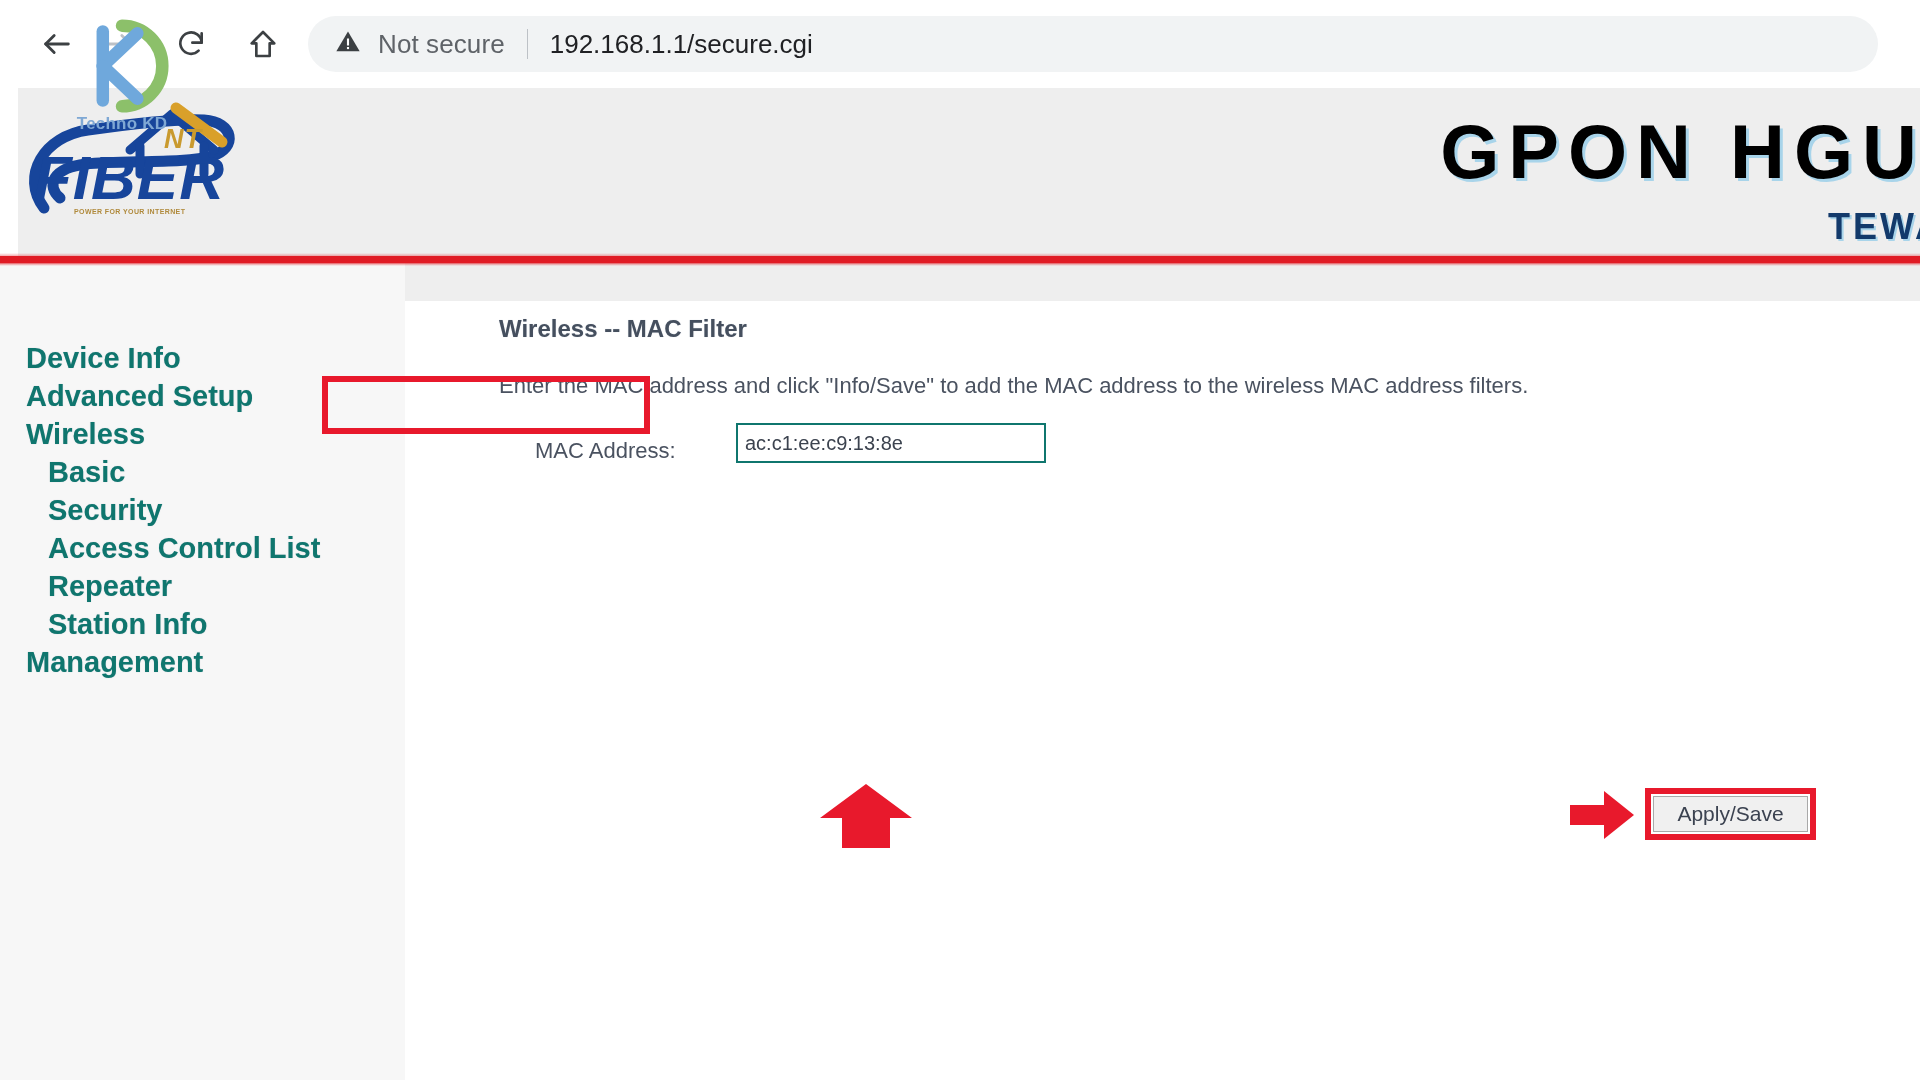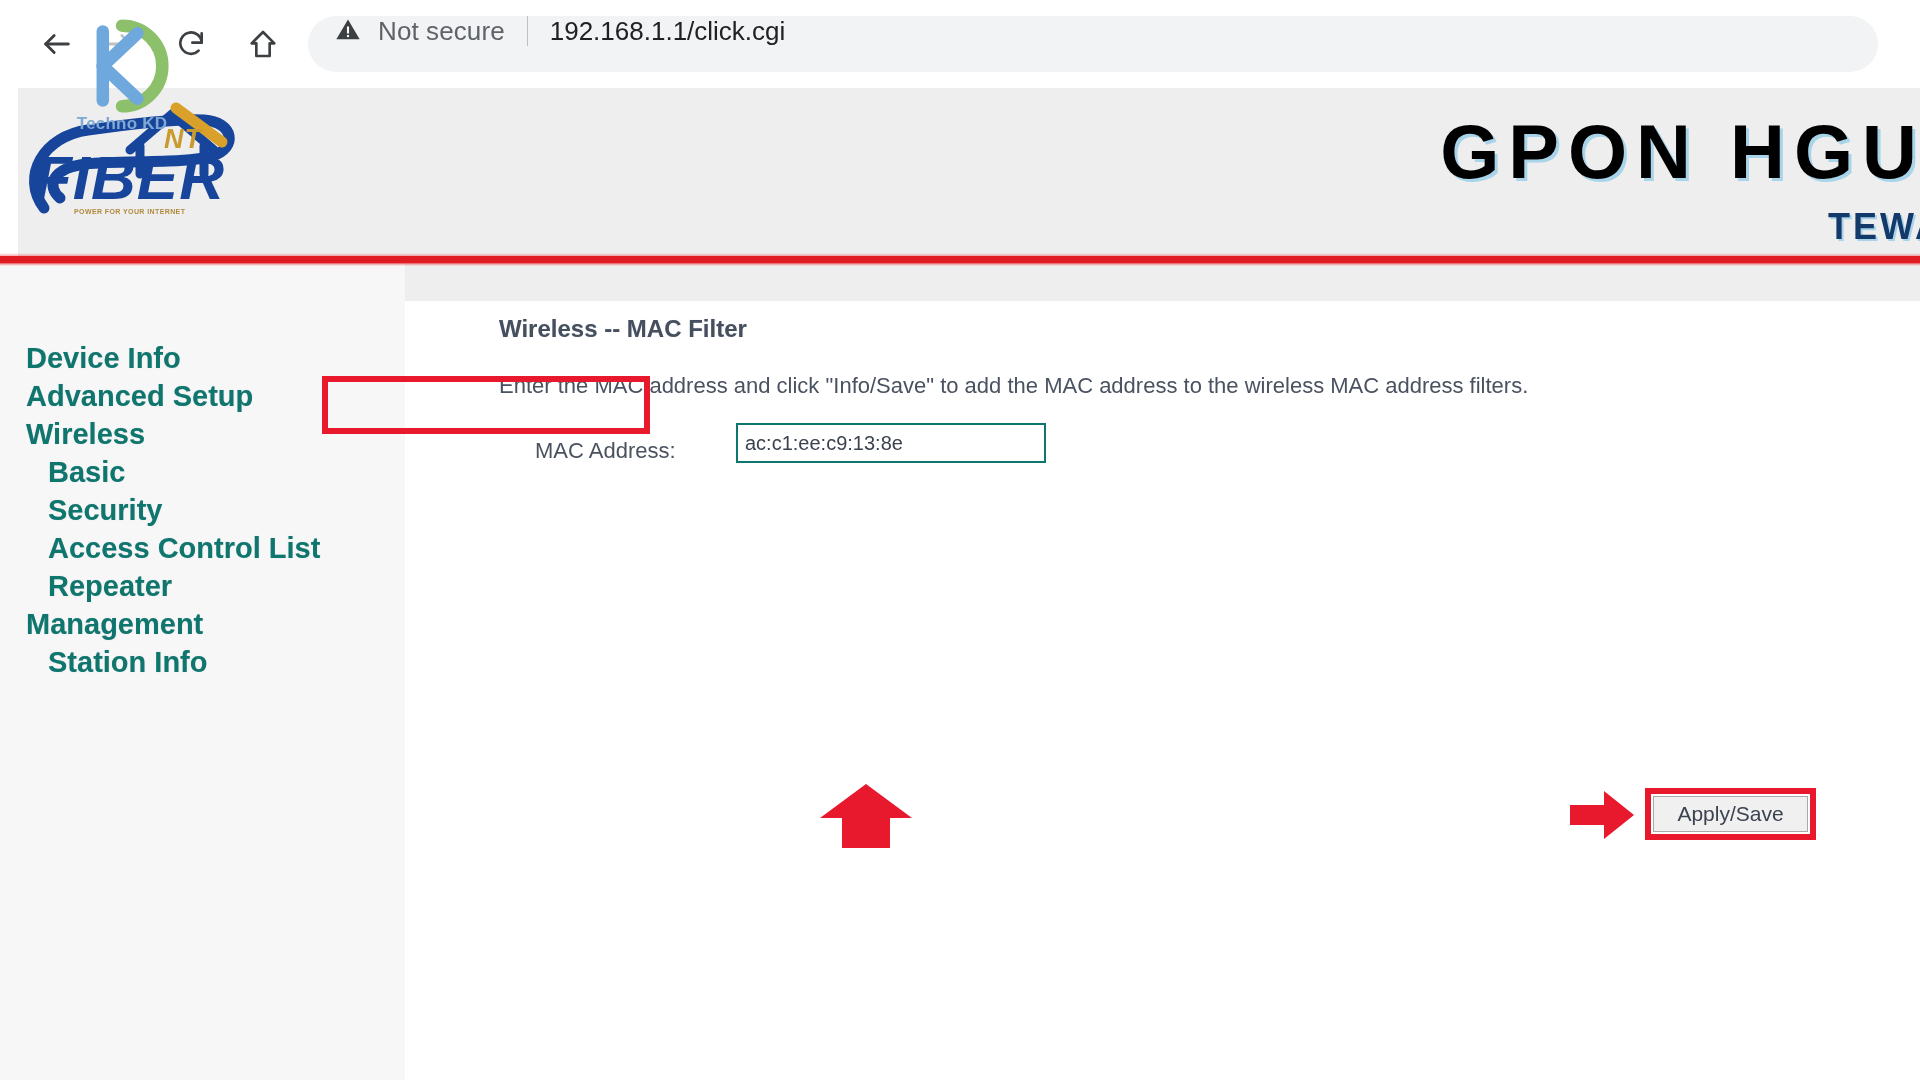--- a/index.html
+++ b/index.html
@@ -32,21 +32,21 @@
     flex: 0 0 auto;
   }
   .nav-btn svg { display: block; }
 
   .omnibox {
     margin-left: 14px;
     height: 56px;
     flex: 1 1 auto;
     background: #f1f3f4;
     border-radius: 28px;
-    display: flex; align-items: flex-start;
+    display: flex; align-items: center;
     padding: 0 26px;
     max-width: 1570px;
   }
   .warn-icon { margin-right: 16px; flex: 0 0 auto; }
   .not-secure {
     font-size: 26px; color: #5f6368;
     white-space: nowrap;
     letter-spacing: .1px;
   }
   .omni-sep {
@@ -263,21 +263,21 @@
   <div class="omnibox">
     <span class="warn-icon">
       <svg width="28" height="28" viewBox="0 0 24 24">
           <path d="M12 3 L22 20 H2 Z" fill="#3c4043"></path>
           <rect x="11.1" y="9" width="1.8" height="6" fill="#ffffff"></rect>
           <rect x="11.1" y="16.3" width="1.8" height="1.8" fill="#ffffff"></rect>
         </svg>
     </span>
     <span class="not-secure">Not secure</span>
     <span class="omni-sep"></span>
-    <span class="omni-url">192.168.1.1/click.cgi</span>
+    <span class="omni-url">192.168.1.1/secure.cgi</span>
   </div>
 </div>
 
 <div class="watermark">
   <span class="wm-mark">
     <svg width="96" height="96" viewBox="0 0 100 100">
       <path d="M50 8 a42 42 0 0 1 0 84" fill="none" stroke="#8cc06a" stroke-width="13" stroke-linecap="round"></path>
       <path d="M30 14 v72" stroke="#6fa8dc" stroke-width="13" stroke-linecap="round"></path>
       <path d="M30 50 L66 16" stroke="#6fa8dc" stroke-width="13" stroke-linecap="round"></path>
       <path d="M30 50 L66 84" stroke="#6fa8dc" stroke-width="13" stroke-linecap="round"></path>
@@ -309,22 +309,22 @@
   <div class="gray-strip"></div>
 
   <nav class="sidebar" id="sidebar">
       <div class="menu-item">Device Info</div>
       <div class="menu-item">Advanced Setup</div>
       <div class="menu-item">Wireless</div>
       <div class="menu-item sub">Basic</div>
       <div class="menu-item sub">Security</div>
       <div class="menu-item sub">Access Control List</div>
       <div class="menu-item sub">Repeater</div>
+      <div class="menu-item sub">Station Info</div>
       <div class="menu-item">Management</div>
-      <div class="menu-item sub">Station Info</div>
     </nav>
 
   <main class="content">
     <div class="page-title">Wireless -- MAC Filter</div>
     <div class="page-desc">Enter the MAC address and click "Info/Save" to add the MAC address to the wireless MAC address filters.</div>
     <div class="field-label">MAC Address:</div>
 
     <div class="mac-input-wrap">
       <input class="mac-input" type="text" value="ac:c1:ee:c9:13:8e" style="">
     </div>

